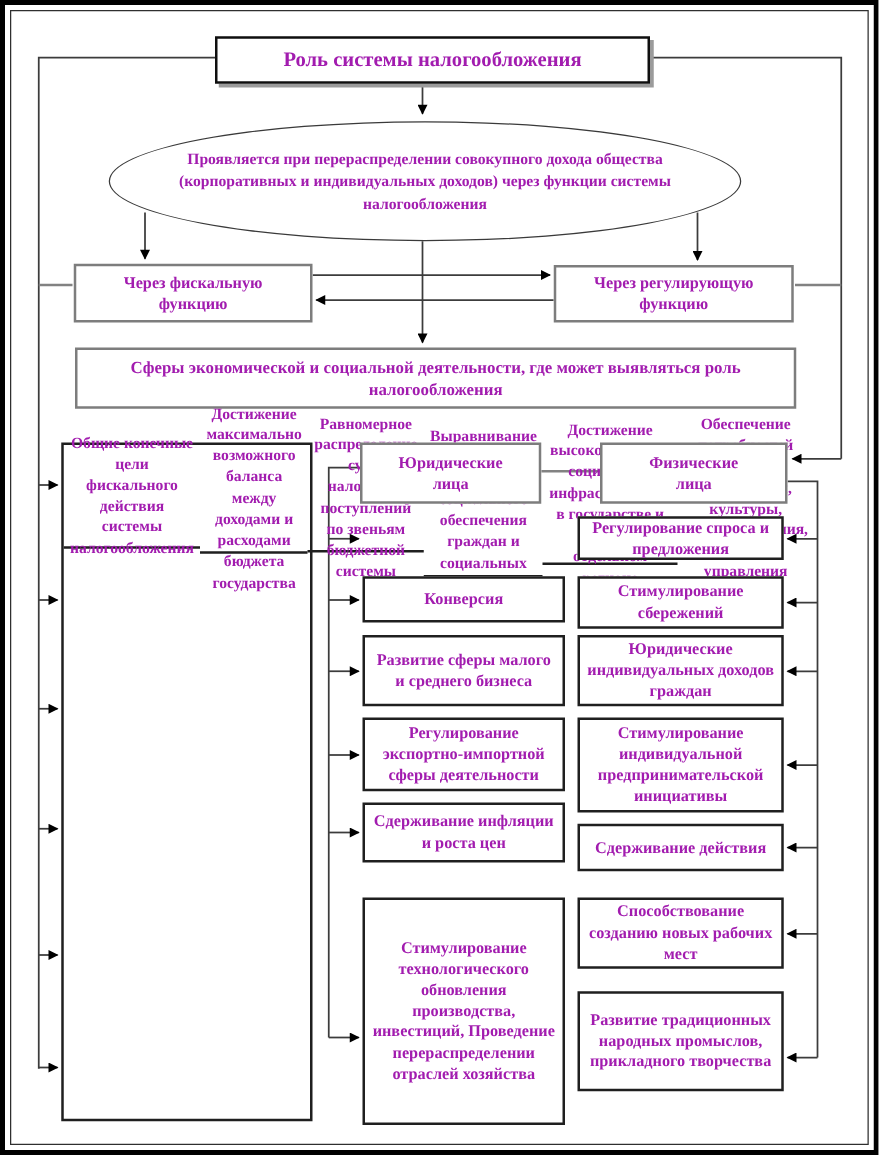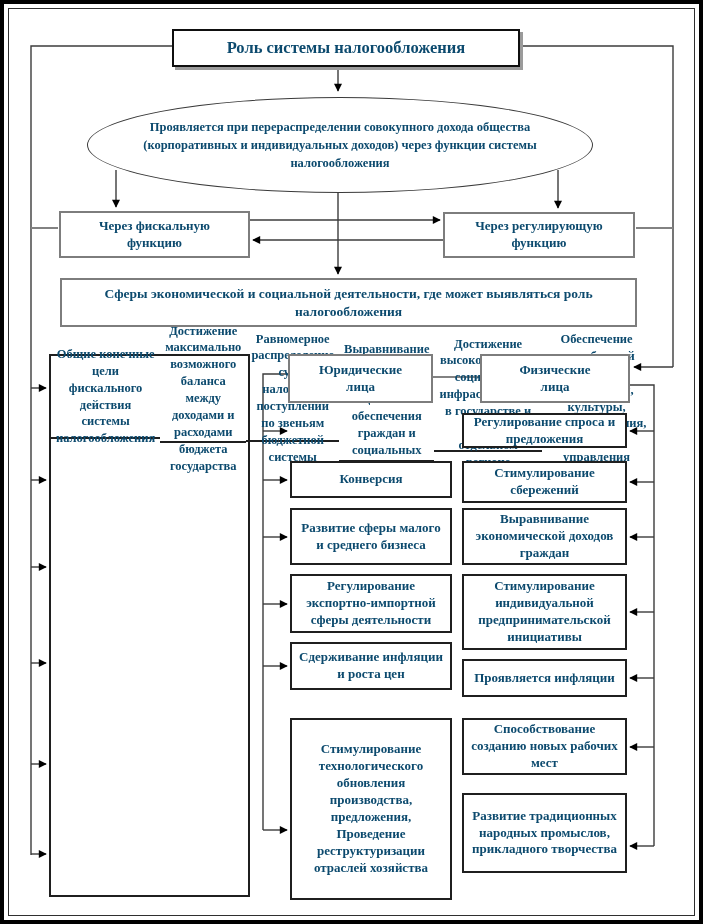--- a/index.html
+++ b/index.html
@@ -1,17 +1,17 @@
 <!DOCTYPE html>
 <html><head>
 <meta charset="utf-8">
 <style>
   html,body{margin:0;padding:0;background:#e8e8e8;}
   #page{position:relative;width:703px;height:924px;background:#ffffff;overflow:hidden;
-        font-family:"Liberation Serif","DejaVu Serif",serif;color:#0c4a6e;}
+        font-family:"Liberation Serif","DejaVu Serif",serif;color:#a21caf;}
   .outer-frame{position:absolute;inset:0;border:4px solid #000;pointer-events:none;z-index:5;}
   .inner-frame{position:absolute;inset:8px;border:1px solid #2f2f2f;pointer-events:none;z-index:5;}
   #wires{position:absolute;left:0;top:0;z-index:1;}
   .box{position:absolute;box-sizing:border-box;background:#fff;border:2px solid #1f1f1f;
        display:flex;align-items:center;justify-content:center;text-align:center;
        font-weight:bold;line-height:1.3;font-size:13px;padding:2px 4px;z-index:2;}
   .gray{border-color:#7d7d7d;}
   .title-box{font-size:16.5px;border-color:#0f0f0f;box-shadow:3px 3px 0 #9b9b9b;}
   .ellipse{position:absolute;box-sizing:border-box;background:#fff;border:1.5px solid #3a3a3a;
        border-radius:50%;display:flex;align-items:center;justify-content:center;text-align:center;
@@ -111,25 +111,25 @@
   </div>
 
   <div class="box gray" style="left:480px;top:354px;width:150px;height:49px;">
     <span style="max-width:90px;display:block;">Физические лица</span>
   </div>
 
   <div class="box" style="left:290px;top:461px;width:162px;height:37px;">Конверсия</div>
   <div class="box" style="left:290px;top:508px;width:162px;height:57px;">Развитие сферы малого и среднего бизнеса</div>
   <div class="box" style="left:290px;top:574px;width:162px;height:59px;">Регулирование экспортно-импортной сферы деятельности</div>
   <div class="box" style="left:290px;top:642px;width:162px;height:48px;">Сдерживание инфляции  и роста цен</div>
-  <div class="box" style="left:290px;top:718px;width:162px;height:182px;">Стимулирование технологического обновления производства, предложения, Проведение реструктуризации отраслей хозяйства</div>
+  <div class="box" style="left:290px;top:718px;width:162px;height:182px;">Стимулирование технологического обновления производства, инвестиций, Проведение перераспределении отраслей хозяйства</div>
 
   <div class="box" style="left:462px;top:413px;width:165px;height:35px;">Регулирование спроса и предложения</div>
   <div class="box" style="left:462px;top:461px;width:165px;height:42px;">Стимулирование сбережений</div>
-  <div class="box" style="left:462px;top:508px;width:165px;height:57px;">Выравнивание экономической доходов граждан</div>
+  <div class="box" style="left:462px;top:508px;width:165px;height:57px;">Юридические индивидуальных доходов граждан</div>
   <div class="box" style="left:462px;top:574px;width:165px;height:76px;">Стимулирование индивидуальной предпринимательской инициативы</div>
-  <div class="box" style="left:462px;top:659px;width:165px;height:38px;">Проявляется инфляции</div>
+  <div class="box" style="left:462px;top:659px;width:165px;height:38px;">Сдерживание действия</div>
   <div class="box" style="left:462px;top:718px;width:165px;height:57px;">Способствование созданию новых рабочих мест</div>
   <div class="box" style="left:462px;top:793px;width:165px;height:80px;">Развитие традиционных народных промыслов, прикладного творчества</div>
 
   <div class="inner-frame"></div>
   <div class="outer-frame"></div>
 </div>
 
 </body></html>

